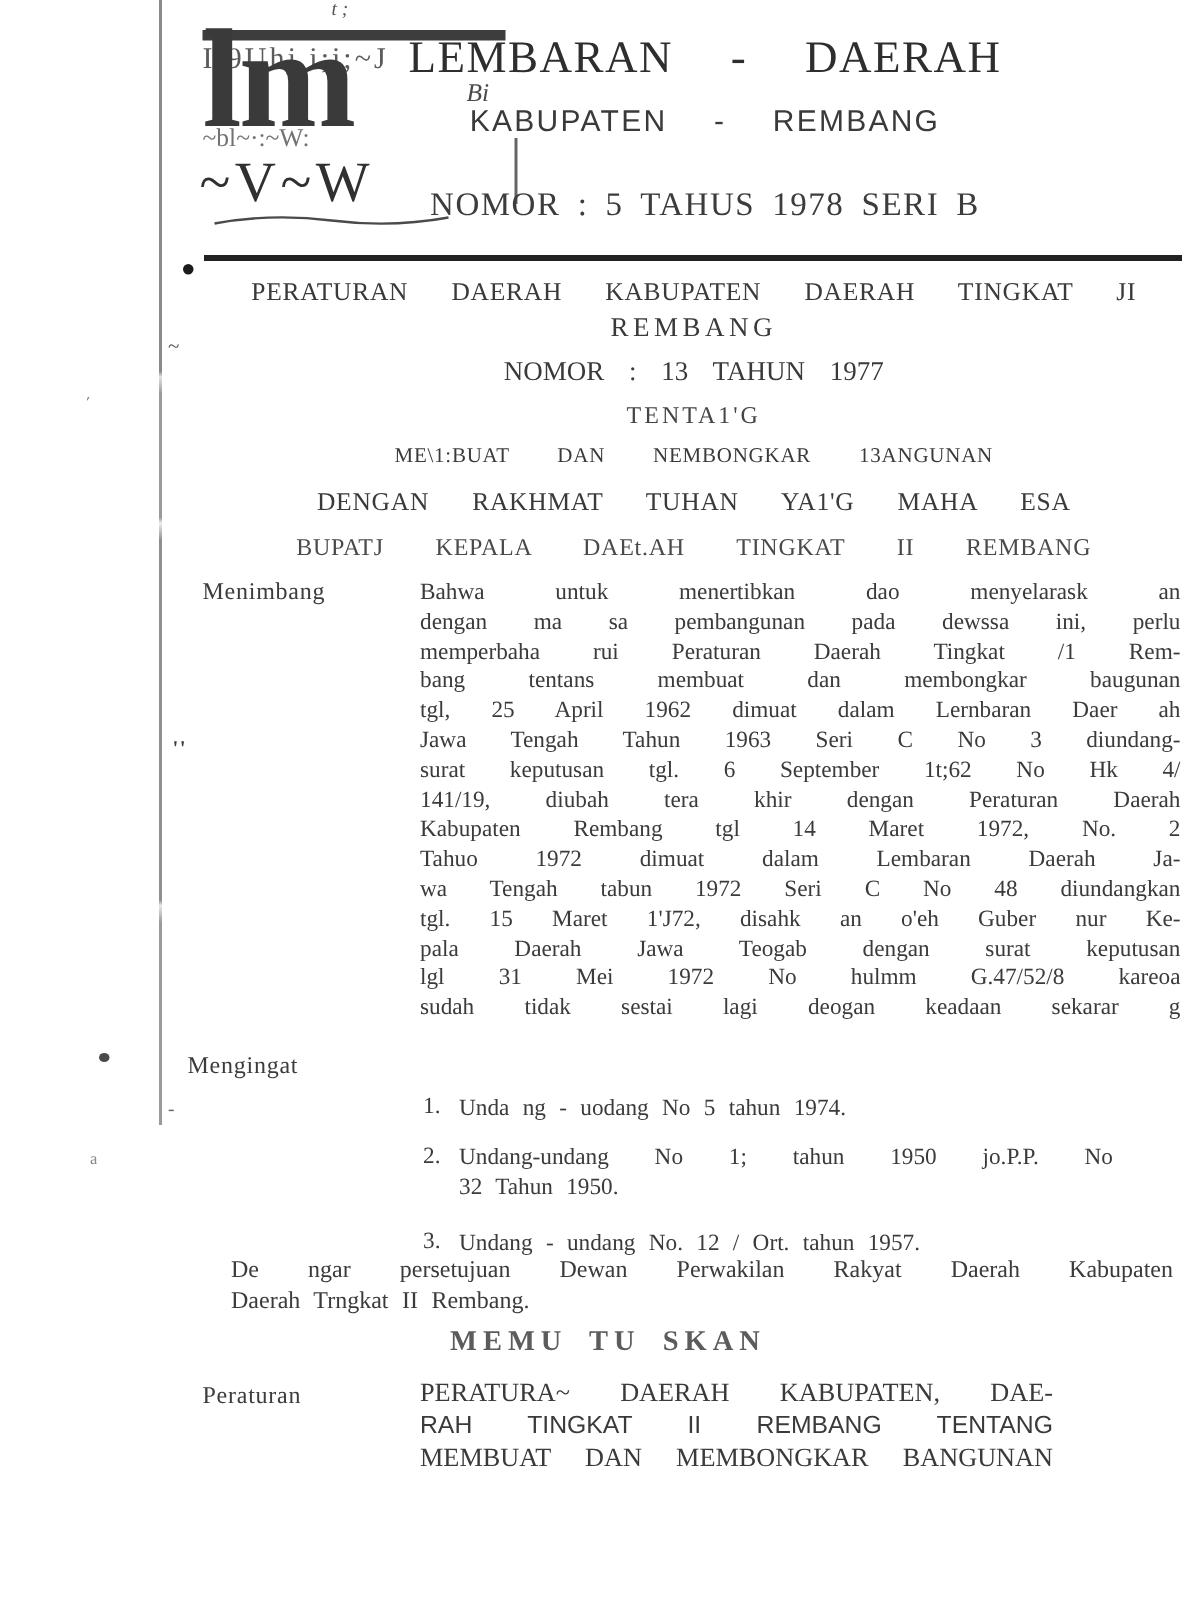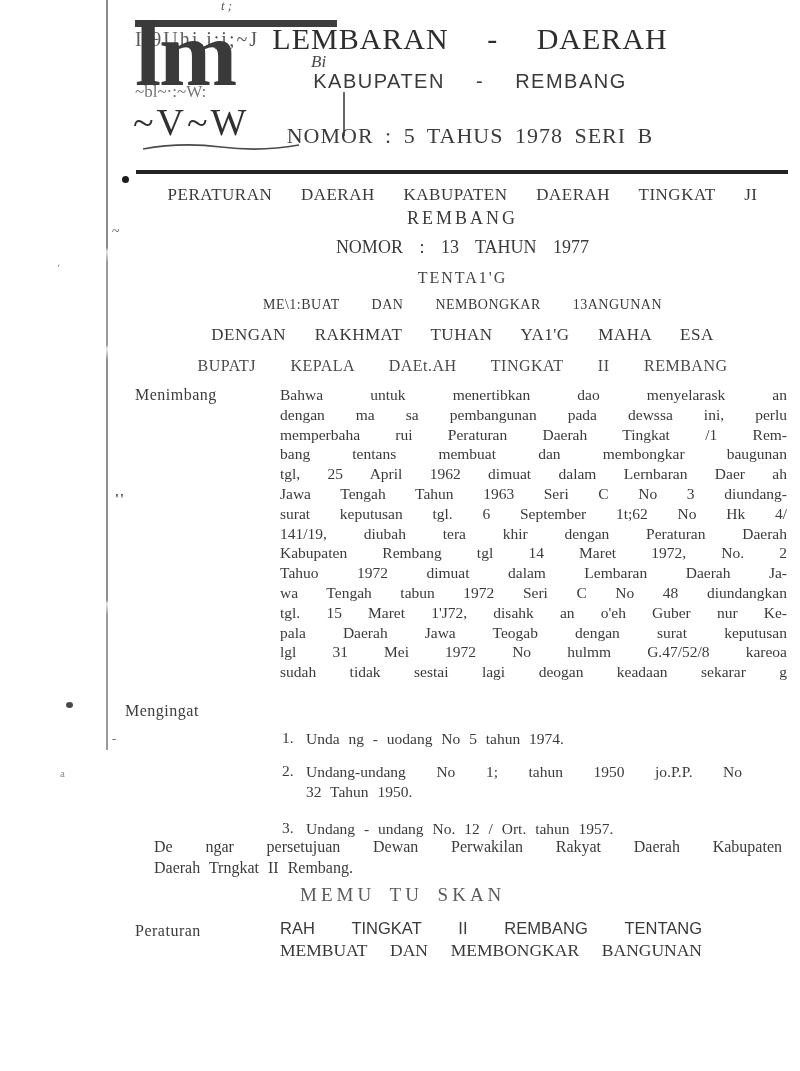--- a/index.html
+++ b/index.html
@@ -60,21 +60,21 @@
   .li-num{width:24px;flex:0 0 24px;}
   .li-text{flex:1;}
   .li-text .lline{line-height:20px;word-spacing:5px;}
   .li-text .jline{height:20px;}
   .li3{margin-top:17px !important;}
   
   .agreement{position:absolute;left:133px;top:836px;width:628px;font-size:16px;color:#3b3b3b;margin-left:21px;}
   .agreement div{height:21px;line-height:21px;}
   .agreement .plain{word-spacing:5px;}
   
-  .memutuskan{position:absolute;left:300px;top:884px;font-size:19px;font-weight:normal;letter-spacing:4px;word-spacing:6px;color:#5c5c5c;}
+  .memutuskan{position:absolute;left:300px;top:884px;font-size:19px;font-weight:bold;letter-spacing:4px;word-spacing:6px;color:#5c5c5c;}
   
   .lbl-menetapkan{left:135px;top:922px;}
   .enactment{position:absolute;left:280px;top:918px;width:422px;color:#3a3a3a;}
   .enactment .jline{height:21.5px;line-height:21.5px;}
   .e1{font-size:17.5px;}
   .e2{font-family:"Liberation Sans",sans-serif;font-size:16.5px;}
   .e3{font-size:17.5px;}
   
   .artifact{position:absolute;color:#555;}
   .a-tilde{left:112px;top:224px;font-size:14px;}
@@ -168,20 +168,21 @@
 
   <div class="agreement">
     <div class="jline">De ngar persetujuan Dewan Perwakilan Rakyat Daerah Kabupaten</div>
     <div class="plain">Daerah Trngkat II Rembang.</div>
   </div>
 
   <div class="memutuskan">MEMU TU SKAN</div>
 
   <div class="lbl lbl-menetapkan">Peraturan</div>
   <div class="enactment">
+    <div class="jline e1">PERATURA~ DAERAH KABUPATEN, DAE-</div>
     <div class="jline e2">RAH TINGKAT II REMBANG TENTANG</div>
     <div class="jline e3">MEMBUAT DAN MEMBONGKAR BANGUNAN</div>
   </div>
 
   <span class="artifact a-tilde">~</span>
   <span class="artifact a-tick">´</span>
   <span class="artifact a-quotes">''</span>
   <div class="artifact a-dot"></div>
   <span class="artifact a-speck">a</span>
 

